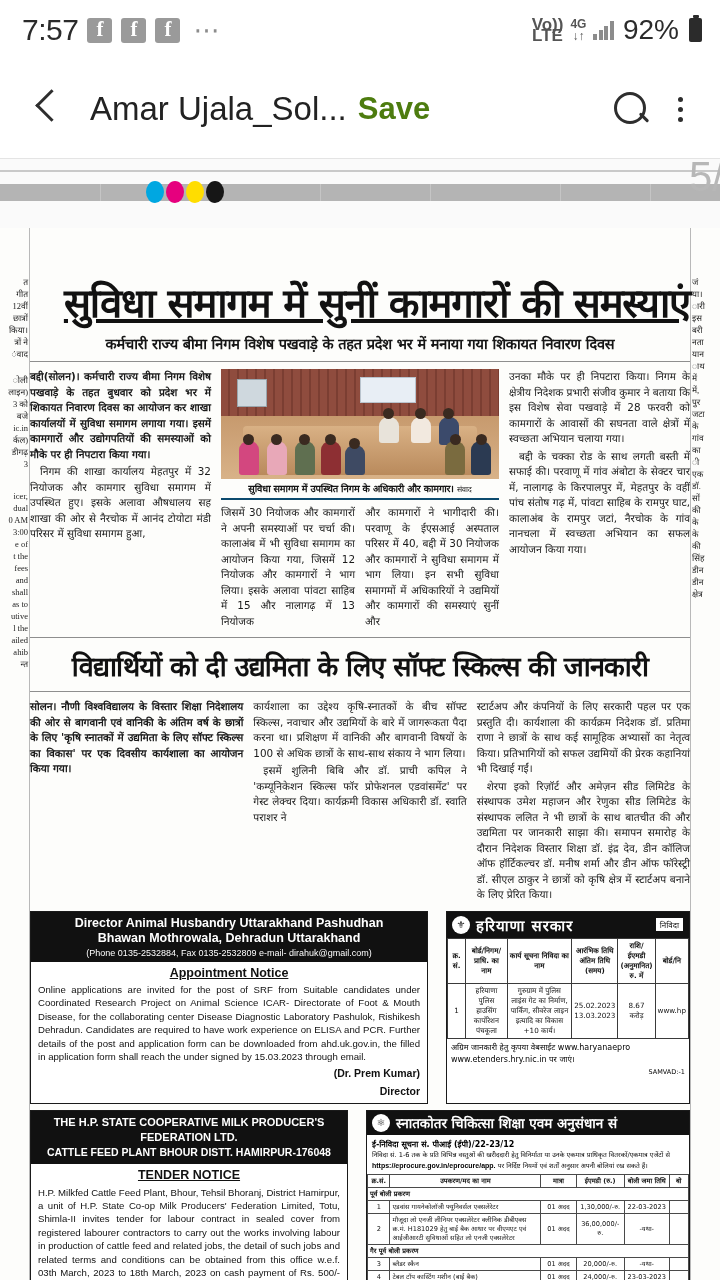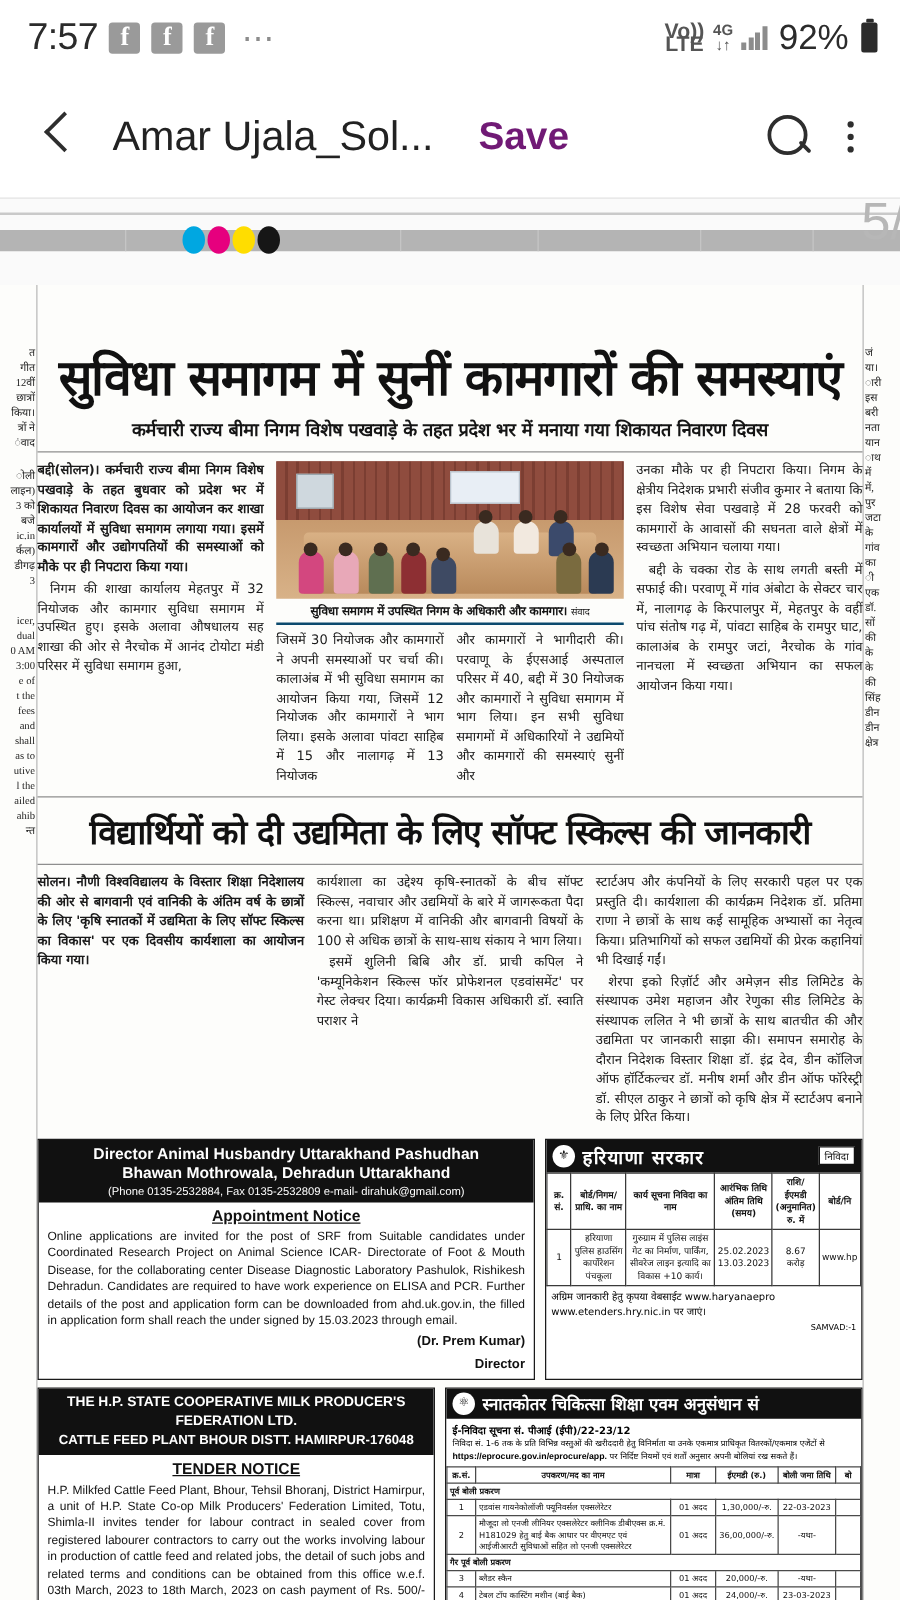--- a/index.html
+++ b/index.html
@@ -63,22 +63,22 @@
     content: ""; position: absolute; left: 10px; top: 8px;
     width: 20px; height: 20px;
     border-left: 3.5px solid #2e2e2e; border-bottom: 3.5px solid #2e2e2e;
     transform: rotate(45deg);
   }
   .doc-title {
     font-size: 33px; color: #222; margin-left: 20px;
     white-space: nowrap; overflow: hidden; flex: none;
   }
   .save-btn {
-    font-size: 31px; font-weight: bold; color: #701a75;
-    margin-left: 36px; cursor: pointer; white-space: nowrap;
+    font-size: 31px; font-weight: bold; color: #4d7c0f;
+    margin-left: 11px; cursor: pointer; white-space: nowrap;
   }
   .bar-spacer { flex: 1; }
   .search-ic { width: 42px; height: 42px; position: relative; cursor: pointer; flex: none; }
   .search-ic::before {
     content: ""; position: absolute; left: 4px; top: 4px;
     width: 26px; height: 26px; border: 3px solid #2e2e2e; border-radius: 50%;
   }
   .search-ic::after {
     content: ""; position: absolute; left: 28px; top: 28px;
     width: 12px; height: 3px; background: #2e2e2e;
@@ -125,23 +125,23 @@
                font-family: "DejaVu Sans", sans-serif; letter-spacing: -0.4px; }
   .band-logo .a { color: #e03127; }
   .band-logo .b { color: #1f1f1f; }
   .band-right { margin-left: auto; display: flex; align-items: center;
                 gap: 9px; padding-right: 4px; font-size: 13px;
                 font-weight: bold; color: #151515; }
   .band-sep { width: 1px; height: 16px; background: #7b6407; }
 
   
   .content { position: absolute; left: 30px; right: 30px; top: 42px; bottom: 0; }
-  .hl-1 { font-size: 40px; font-weight: bold; color: #111; text-align: center;
+  .hl-1 { font-size: 40px; font-weight: bold; color: #111; text-align: right;
           font-family: "DejaVu Sans", sans-serif; letter-spacing: -1.2px;
-          line-height: 46px; padding-top: 10px; }
+          line-height: 46px; padding-top: 10px; text-decoration: underline; }
   .sub-1 { font-size: 14.5px; font-weight: bold; color: #151515; text-align: center;
            font-family: "DejaVu Sans", sans-serif; margin-top: 7px; letter-spacing: -0.2px; }
   .rule { height: 1px; background: #8e8e8e; margin: 8px 0 7px; }
 
   
   .cols { display: flex; gap: 10px; }
   .col { flex: 1; font-family: "DejaVu Sans", sans-serif;
          font-size: 10.4px; line-height: 15.5px; color: #1a1a1a; text-align: justify; }
   .byline { font-size: 11px; font-weight: bold; padding-bottom: 4px;
             border-bottom: 1px solid #9a9a9a; margin-bottom: 7px; }
@@ -170,21 +170,21 @@
          font-family: "DejaVu Sans", sans-serif; padding: 3px 0 3px;
          border-bottom: 2px solid #0c4a6e; letter-spacing: -0.2px; }
   .cap .src { font-size: 7.6px; font-weight: normal; }
 
   
   .hl-2 { font-size: 27px; font-weight: bold; color: #111; text-align: center;
           font-family: "DejaVu Sans", sans-serif; letter-spacing: -0.8px;
           line-height: 32px; padding-top: 6px; }
 
   
-  .ads { display: flex; gap: 8px; margin-top: 6px; }
+  .ads { display: flex; gap: 18px; margin-top: 6px; }
   .ad { border: 1.5px solid #1a1a1a; background: #fff; overflow: hidden; }
   .ad-black { background: #111; color: #fff; text-align: center;
               padding: 4px 6px; font-family: "Liberation Sans", sans-serif; }
   .ad-black .l1 { font-size: 12.5px; font-weight: bold; line-height: 15px; }
   .ad-black .l2 { font-size: 9px; margin-top: 2px; }
   .ad-body { padding: 5px 7px; font-family: "Liberation Sans", sans-serif;
              font-size: 9.6px; line-height: 13.4px; color: #111; text-align: justify; }
   .ad-title { text-align: center; font-weight: bold; font-size: 12.5px;
               text-decoration: underline; margin-bottom: 3px; }
   .ad-sign { text-align: right; font-weight: bold; font-size: 10.5px; margin-top: 4px; }

